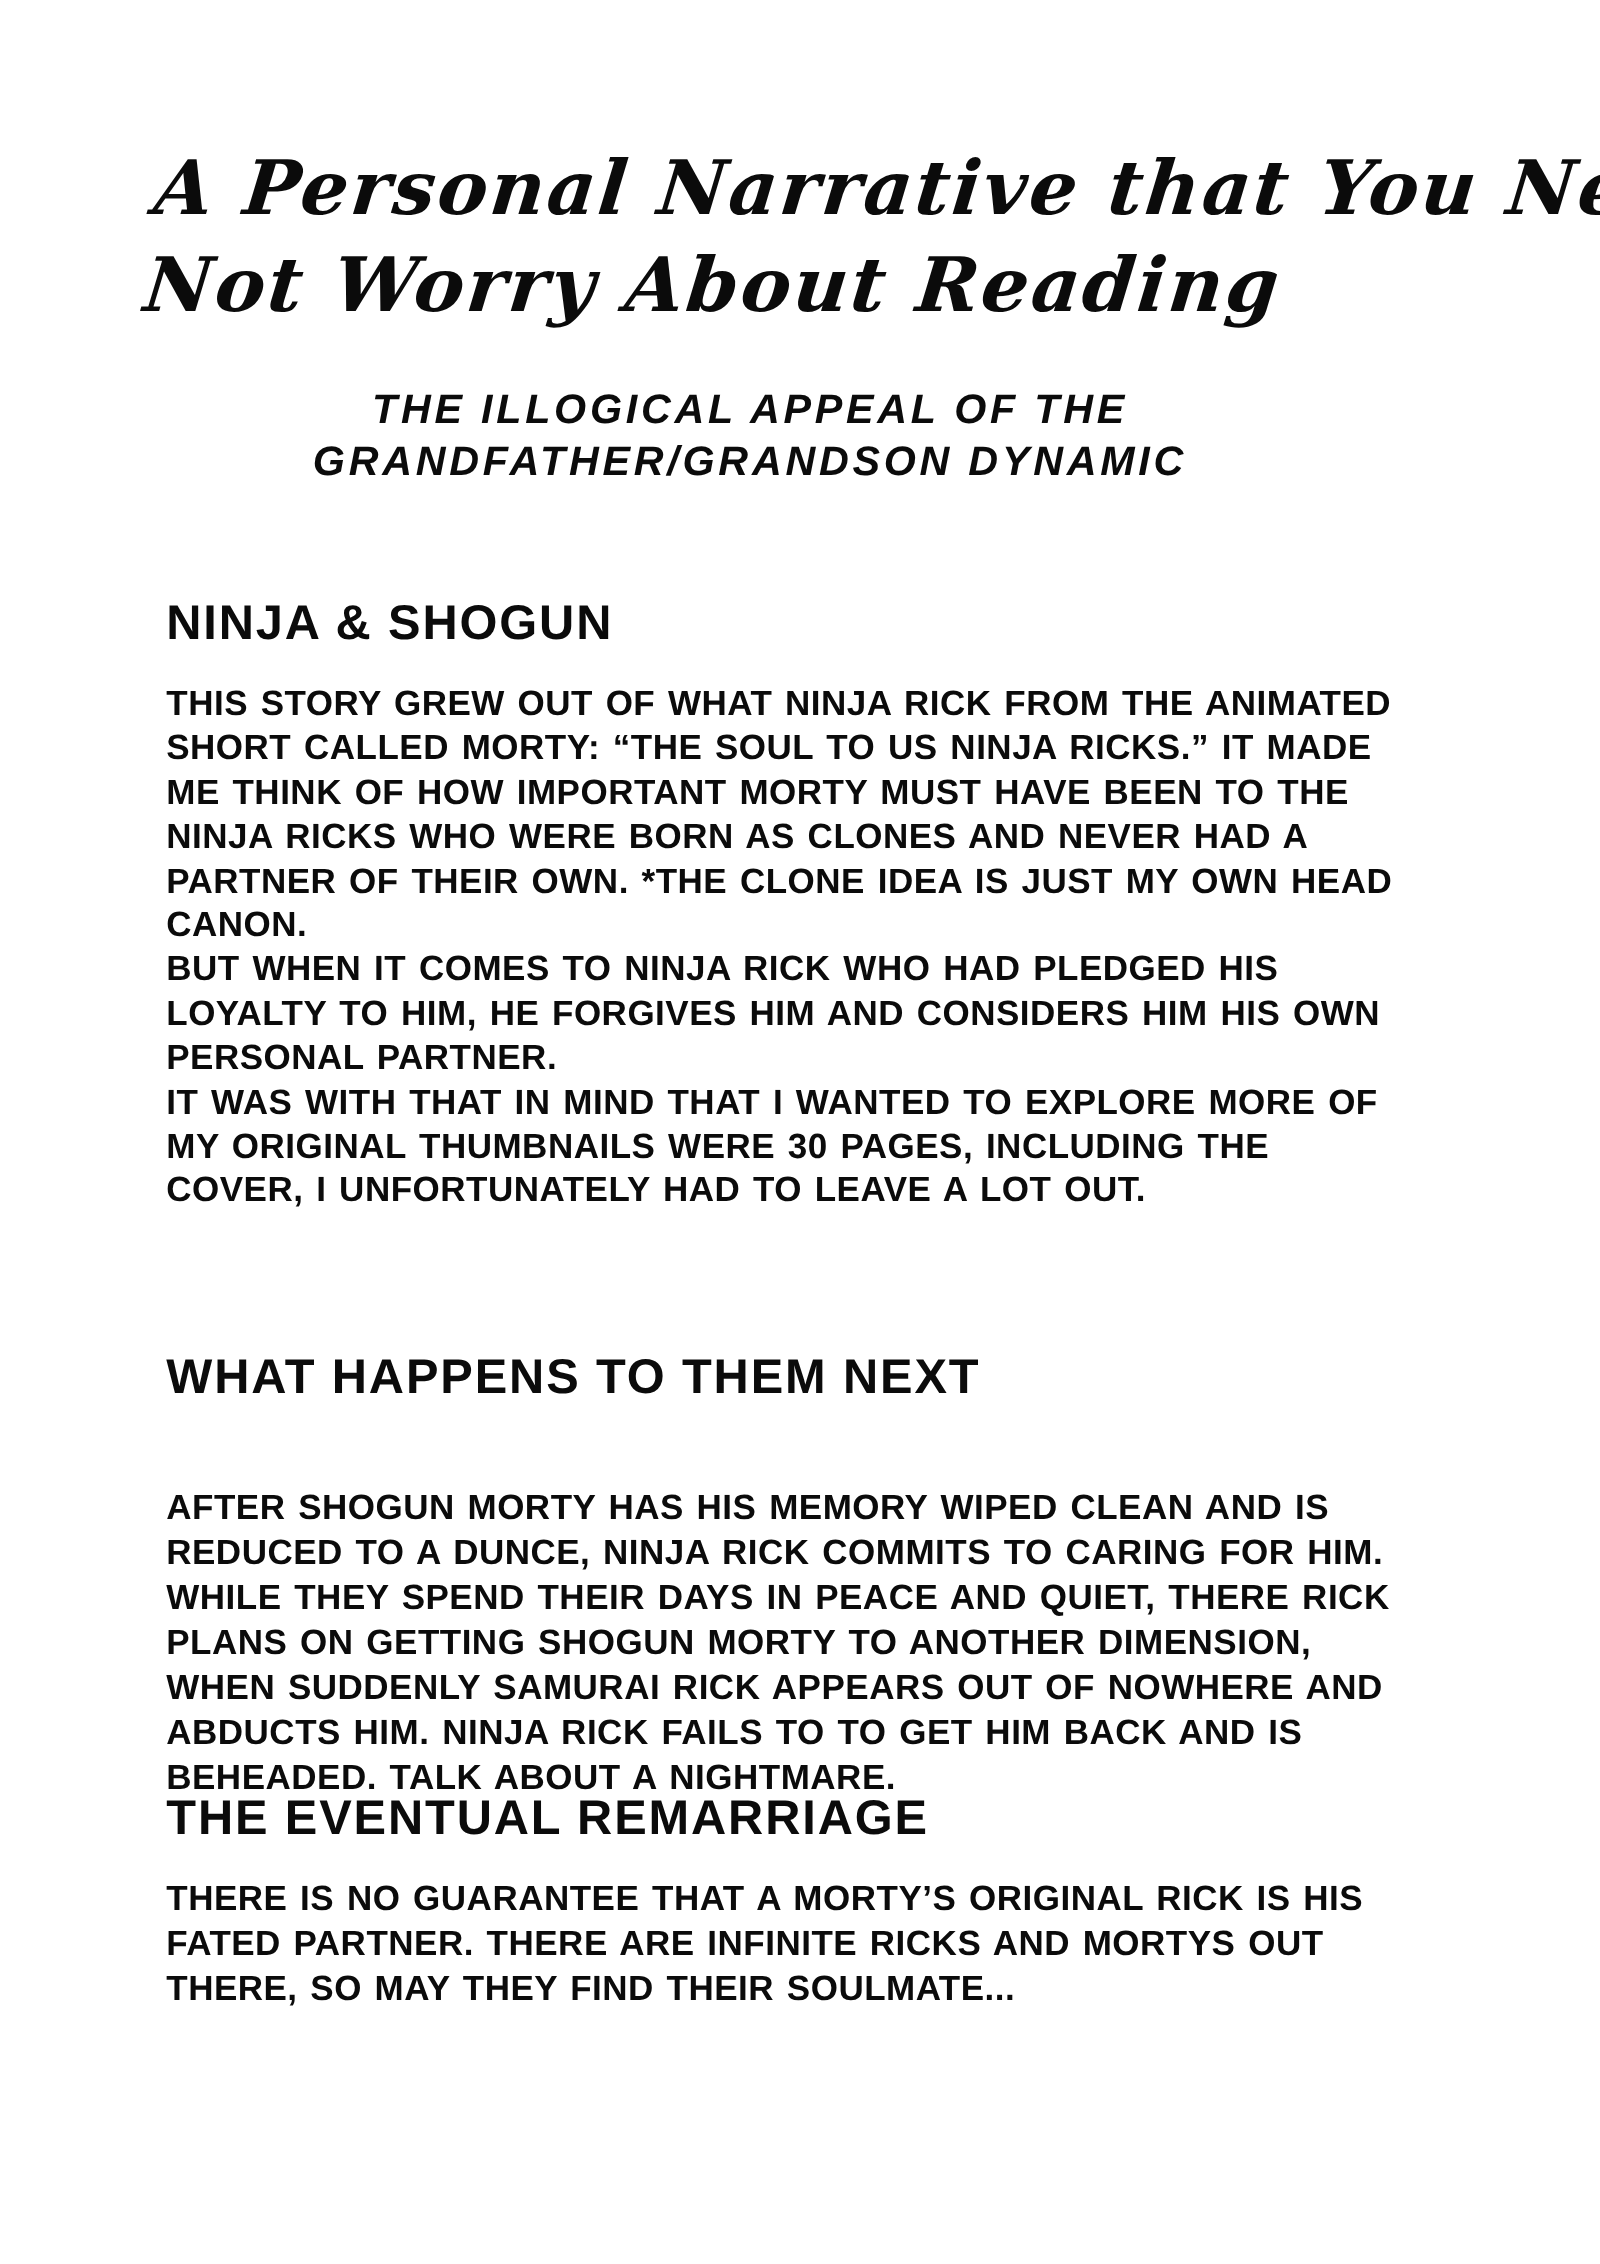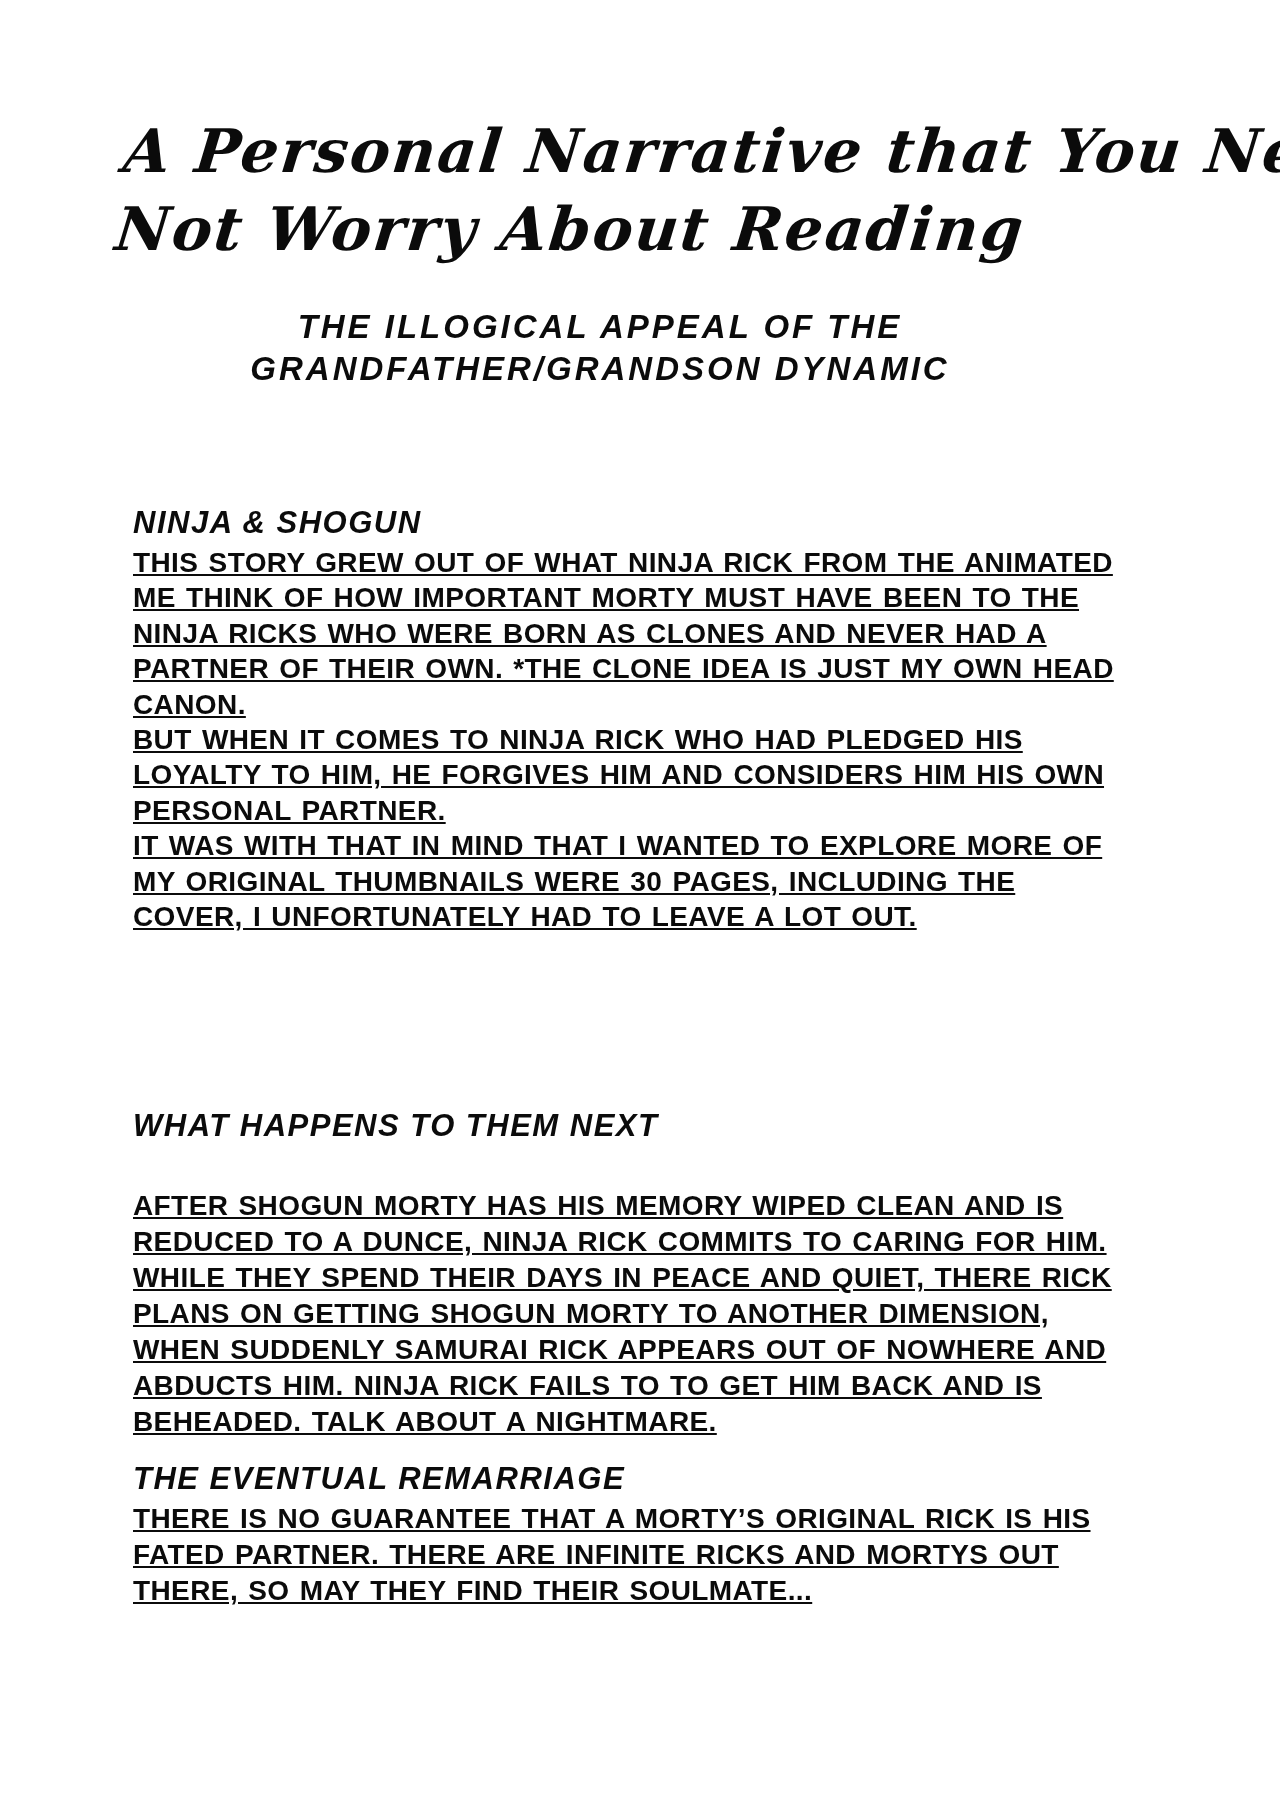--- a/index.html
+++ b/index.html
@@ -25,30 +25,29 @@
     position:absolute; left:70px; top:306px; width:1060px;
     text-align:center;
     font-weight:bold;
     font-size:33px; line-height:42px;
     letter-spacing:3px;
     white-space:nowrap;
     font-style:italic;
   }
   .section-heading {
     position:absolute; left:133px;
-    font-weight:bold; font-style:italic;
-    font-size:31px; letter-spacing:1.5px;
+    font-weight:bold; 
+    font-size:39px; letter-spacing:1.5px;
     white-space:nowrap;
-    margin-top:28px;
   }
   .para {
     position:absolute; left:133px;
     font-weight:bold;
     font-size:28px; line-height:35.4px;
-    letter-spacing:0.4px; word-spacing:2px;text-decoration:underline;
+    letter-spacing:0.4px; word-spacing:2px;
   }
   .para div { white-space:nowrap; }
   .h1 { top:477px; }
   .p1 { top:545px; }
   .h2 { top:1080px; }
   .p2 { top:1148px; line-height:36px;margin-top:40px; }
   .h3 { top:1433px; }
   .p3 { top:1501px; line-height:36px; }
 </style>
 </head>
@@ -62,20 +61,21 @@
   </div>
 
   <div class="subtitle">
     <div>THE ILLOGICAL APPEAL OF THE</div>
     <div>GRANDFATHER/GRANDSON DYNAMIC</div>
   </div>
 
   <div class="section-heading h1">NINJA &amp; SHOGUN</div>
   <div class="para p1">
     <div>THIS STORY GREW OUT OF WHAT NINJA RICK FROM THE ANIMATED</div>
+    <div>SHORT CALLED MORTY: “THE SOUL TO US NINJA RICKS.” IT MADE</div>
     <div>ME THINK OF HOW IMPORTANT MORTY MUST HAVE BEEN TO THE</div>
     <div>NINJA RICKS WHO WERE BORN AS CLONES AND NEVER HAD A</div>
     <div>PARTNER OF THEIR OWN. *THE CLONE IDEA IS JUST MY OWN HEAD</div>
     <div>CANON.</div>
     <div>BUT WHEN IT COMES TO NINJA RICK WHO HAD PLEDGED HIS</div>
     <div>LOYALTY TO HIM, HE FORGIVES HIM AND CONSIDERS HIM HIS OWN</div>
     <div>PERSONAL PARTNER.</div>
     <div>IT WAS WITH THAT IN MIND THAT I WANTED TO EXPLORE MORE OF</div>
     <div>MY ORIGINAL THUMBNAILS WERE 30 PAGES, INCLUDING THE</div>
     <div>COVER, I UNFORTUNATELY HAD TO LEAVE A LOT OUT.</div>

